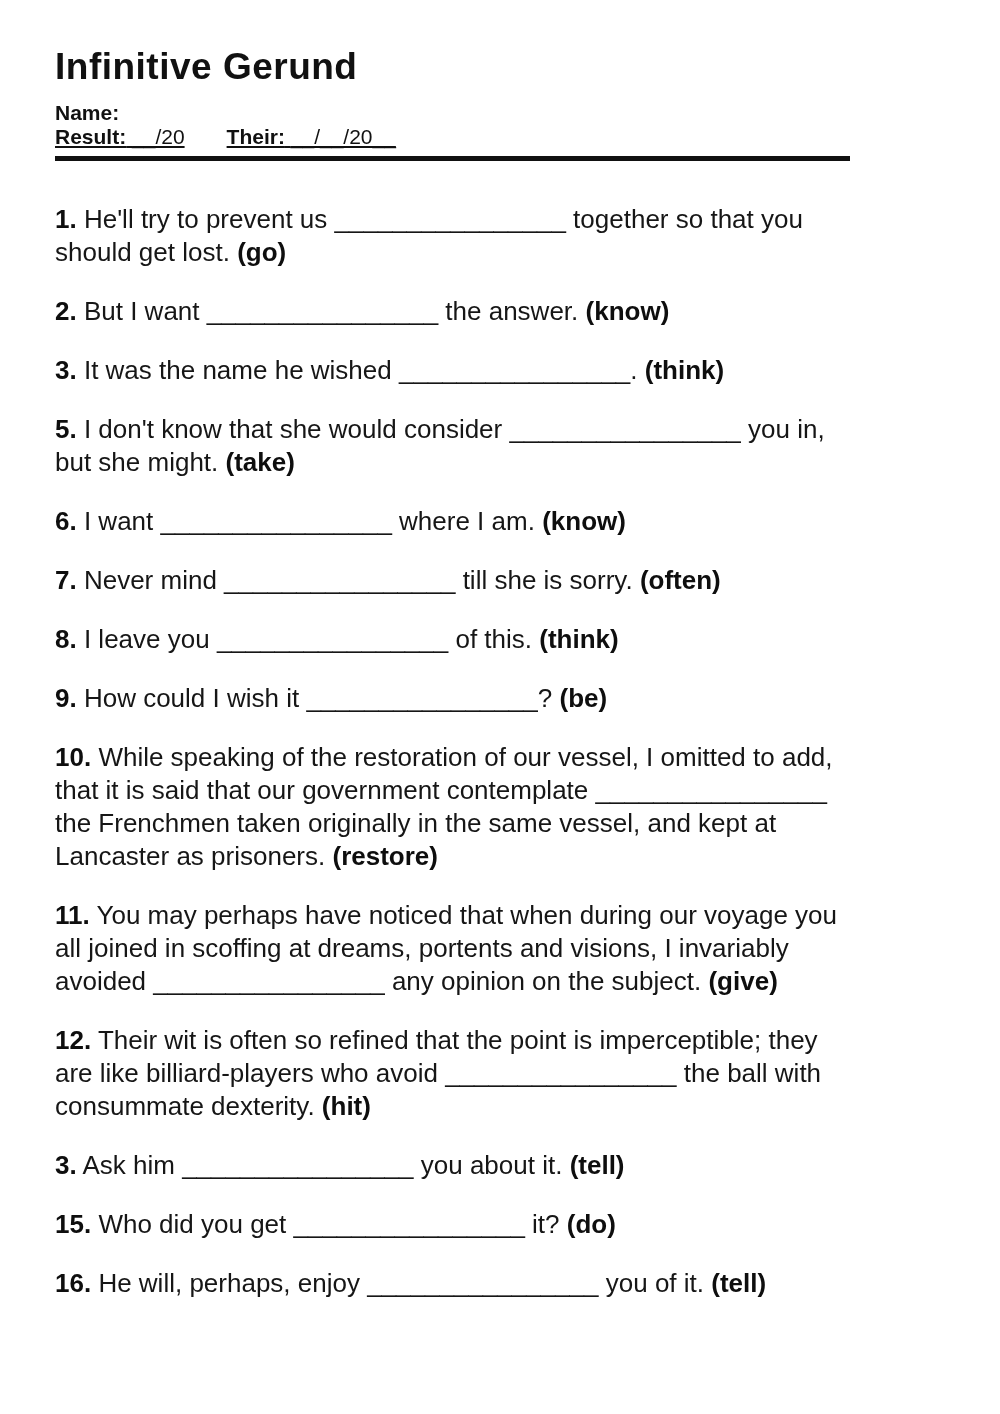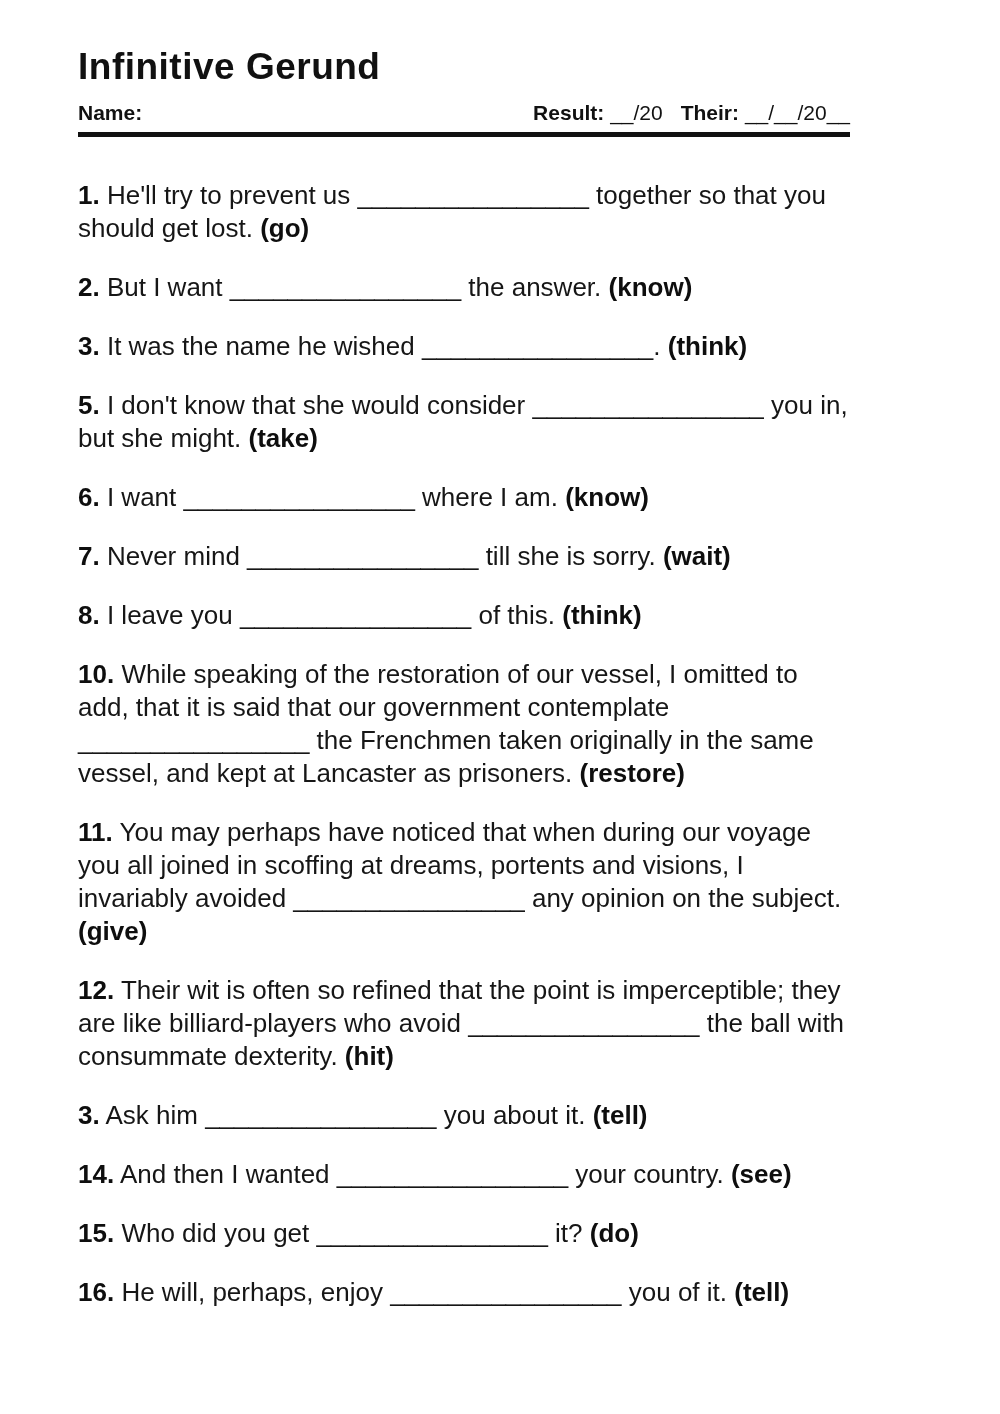--- a/index.html
+++ b/index.html
@@ -11,42 +11,44 @@
     width: 1000px;
     height: 1414px;
     font-family: "Liberation Sans", sans-serif;
     color: #141414;
     overflow: hidden;
   }
   .page {
     box-sizing: border-box;
     width: 920px;
     height: 1414px;
-    padding: 46px 70px 40px 78px;
+    padding: 46px 70px 40px 55px;
   }
   .title {
     font-size: 37px;
     font-weight: bold;
     margin: 0 0 13px 0;
     letter-spacing: 0.5px;
     color: #111111;
   }
   .head-row {
     display: flex;
     justify-content: space-between;
     align-items: baseline;
     font-size: 21px;
     color: #111111;
+    flex-direction: column;
   }
   .head-row .label {
     font-weight: bold;
   }
   .head-right {
     display: flex;
-    gap: 18px;
+    gap: 42px;
+    text-decoration: underline;
   }
   .rule {
     height: 5px;
     background: #111111;
     margin-top: 7px;
   }
   .questions {
     margin-top: 42px;
   }
   .question {
@@ -81,24 +83,24 @@
   </div>
 
   <div class="rule"></div>
 
   <div class="questions" id="questions">
       <p class="question"><strong>1.</strong><span> He'll try to prevent us ________________ together so that you should get lost. </span><strong>(go)</strong></p>
       <p class="question"><strong>2.</strong><span> But I want ________________ the answer. </span><strong>(know)</strong></p>
       <p class="question"><strong>3.</strong><span> It was the name he wished ________________. </span><strong>(think)</strong></p>
       <p class="question"><strong>5.</strong><span> I don't know that she would consider ________________ you in, but she might. </span><strong>(take)</strong></p>
       <p class="question"><strong>6.</strong><span> I want ________________ where I am. </span><strong>(know)</strong></p>
-      <p class="question"><strong>7.</strong><span> Never mind ________________ till she is sorry. </span><strong>(wait)</strong></p>
+      <p class="question"><strong>7.</strong><span> Never mind ________________ till she is sorry. </span><strong>(often)</strong></p>
       <p class="question"><strong>8.</strong><span> I leave you ________________ of this. </span><strong>(think)</strong></p>
+      <p class="question"><strong>9.</strong><span> How could I wish it ________________? </span><strong>(be)</strong></p>
       <p class="question"><strong>10.</strong><span> While speaking of the restoration of our vessel, I omitted to add, that it is said that our government contemplate ________________ the Frenchmen taken originally in the same vessel, and kept at Lancaster as prisoners. </span><strong>(restore)</strong></p>
       <p class="question"><strong>11.</strong><span> You may perhaps have noticed that when during our voyage you all joined in scoffing at dreams, portents and visions, I invariably avoided ________________ any opinion on the subject. </span><strong>(give)</strong></p>
       <p class="question"><strong>12.</strong><span> Their wit is often so refined that the point is imperceptible; they are like billiard-players who avoid ________________ the ball with consummate dexterity. </span><strong>(hit)</strong></p>
       <p class="question"><strong>3.</strong><span> Ask him ________________ you about it. </span><strong>(tell)</strong></p>
-      <p class="question"><strong>14.</strong><span> And then I wanted ________________ your country. </span><strong>(see)</strong></p>
       <p class="question"><strong>15.</strong><span> Who did you get ________________ it? </span><strong>(do)</strong></p>
       <p class="question"><strong>16.</strong><span> He will, perhaps, enjoy ________________ you of it. </span><strong>(tell)</strong></p>
     </div>
 
 </div>
 
 </body></html>

